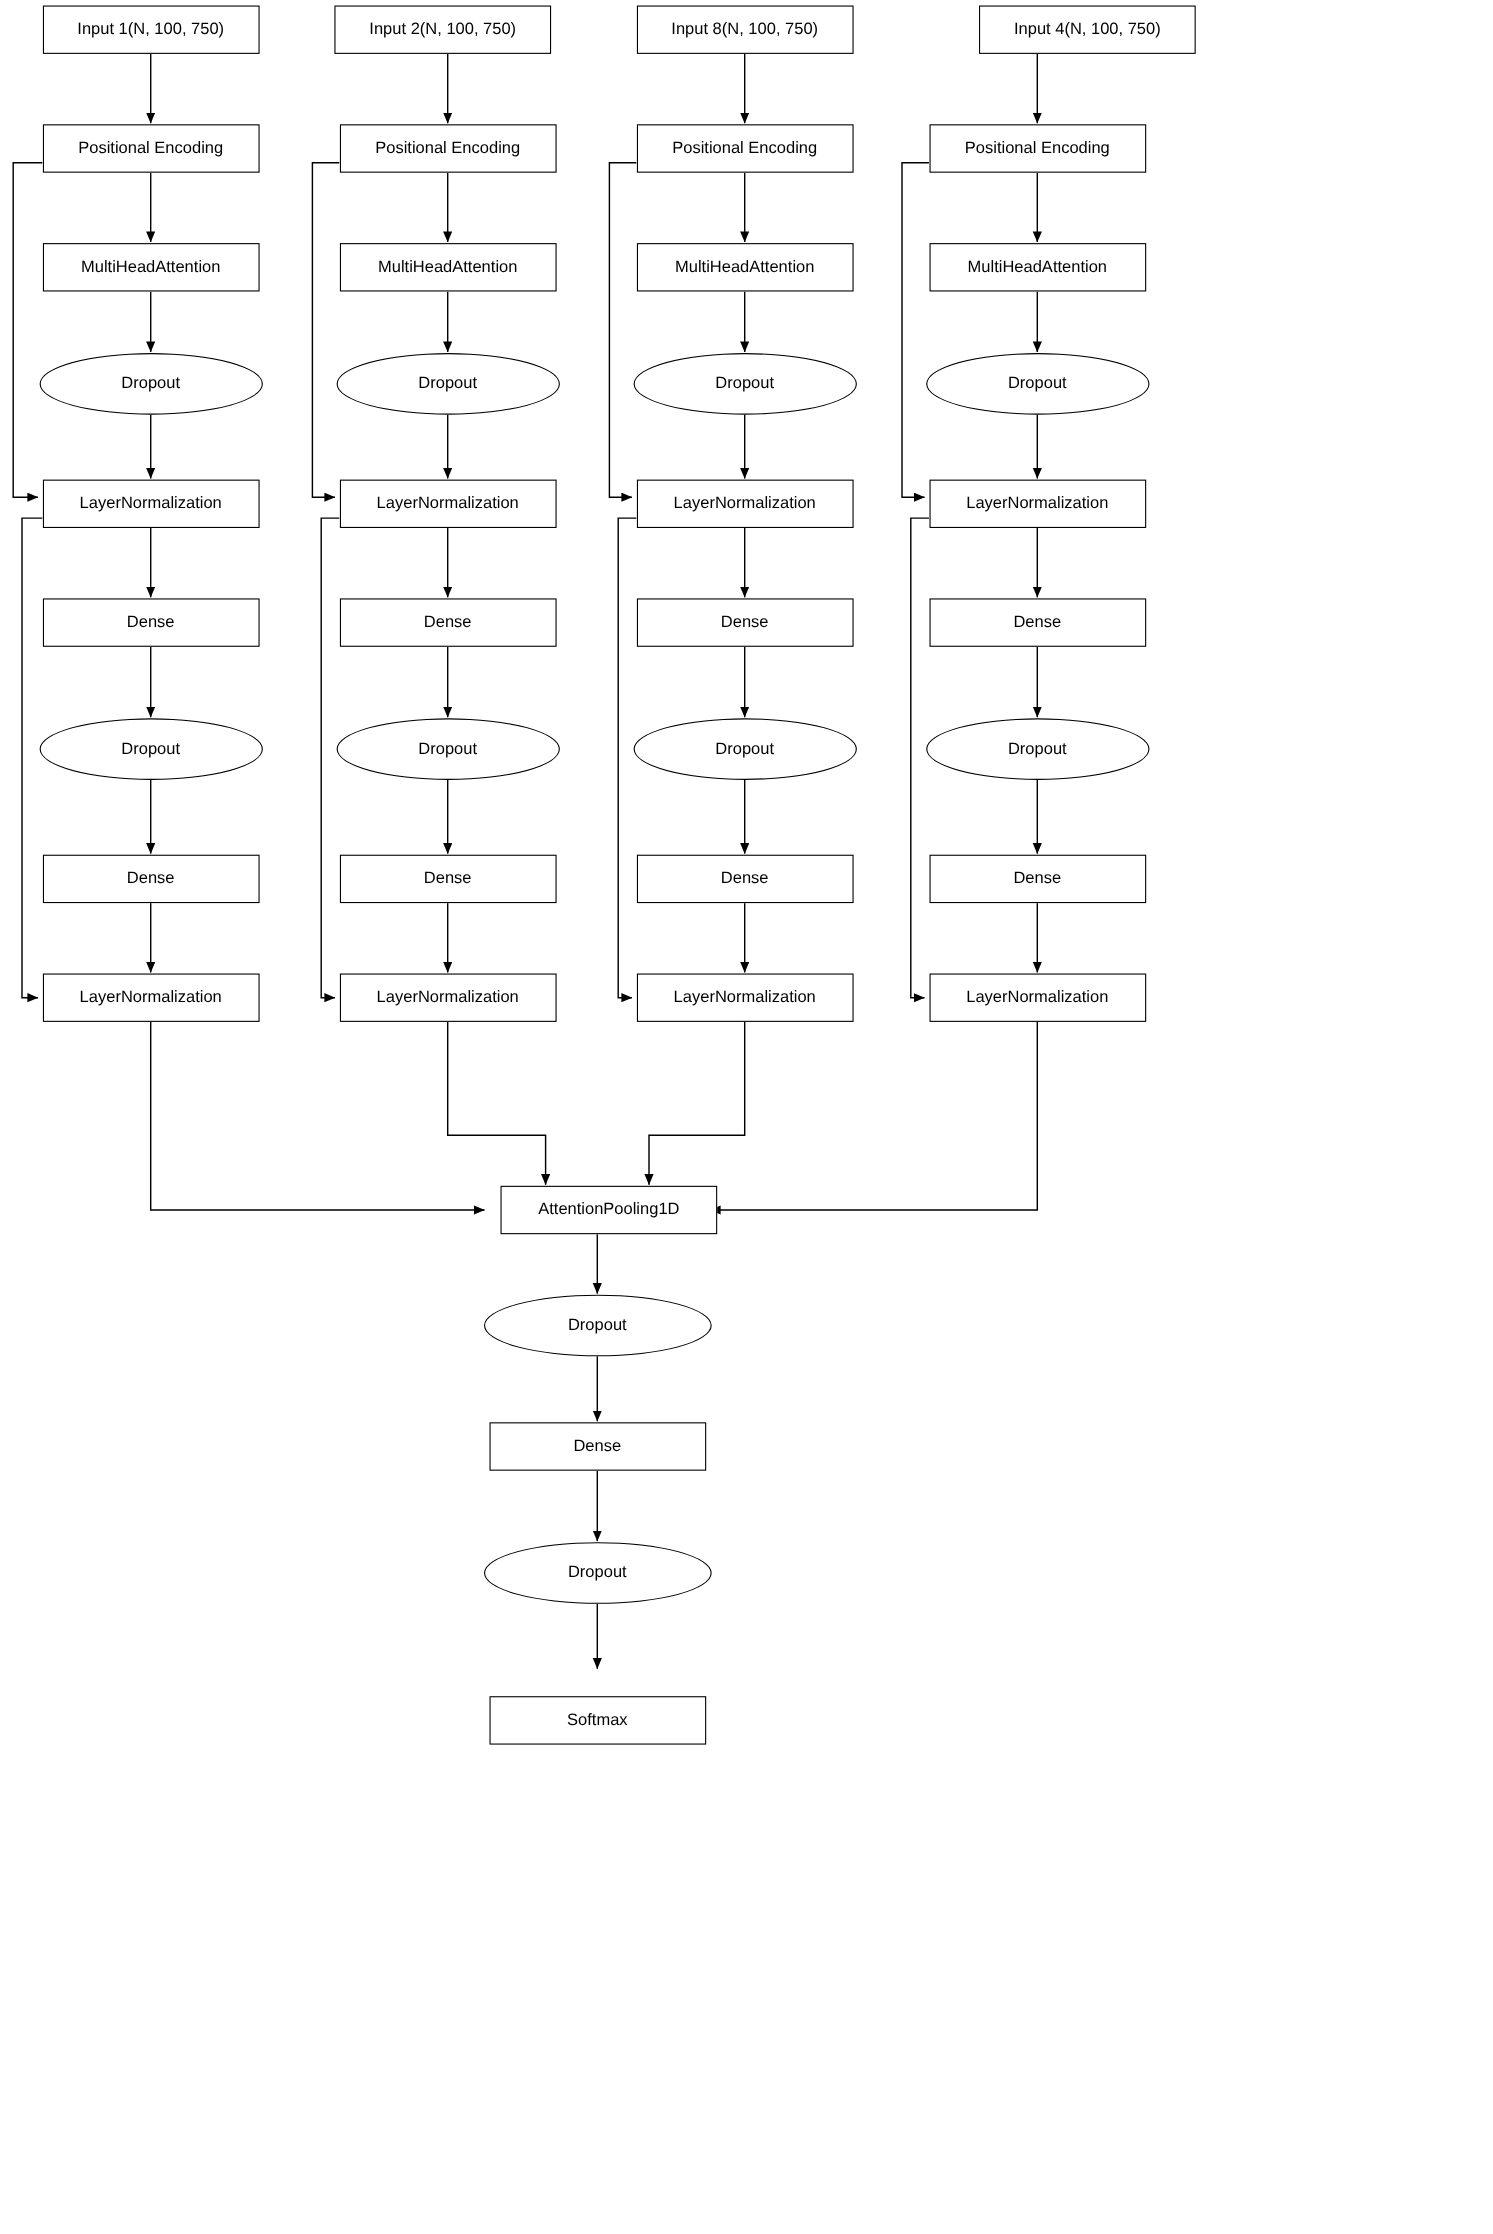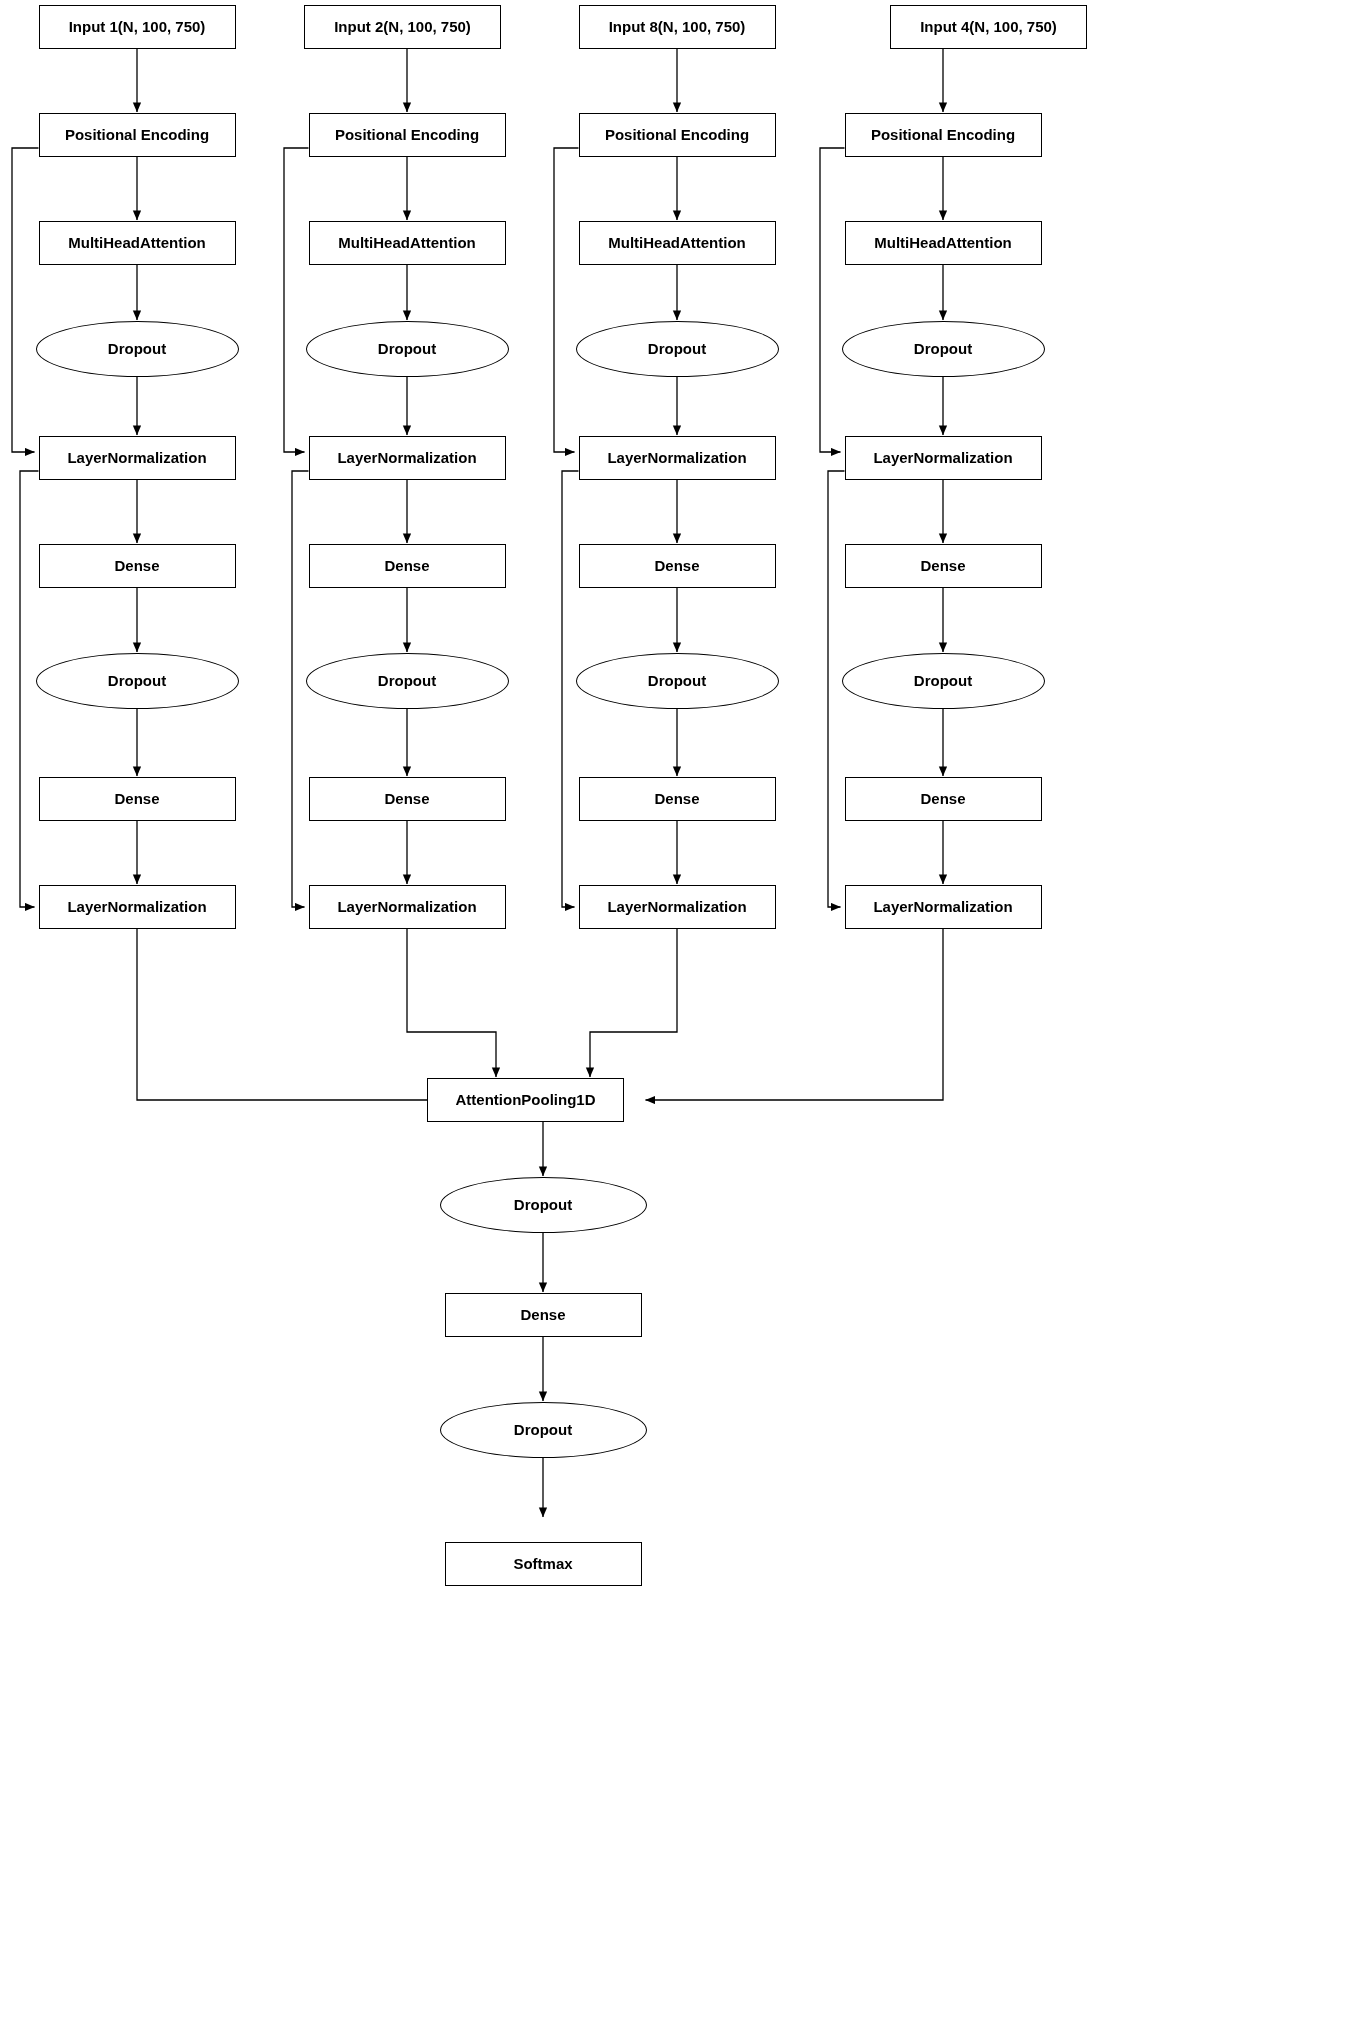--- a/index.html
+++ b/index.html
@@ -40,21 +40,20 @@
     border-radius:0;
   }
   .node.ellipse{
     border:1.3px solid #000000;
     border-radius:50%;
     align-items:center;
   }
   .node-label{
     pointer-events:none;
     display:block;
-    font-weight:bold;
   }
 </style>
 </head>
 <body>
 
 <div id="diagram-root">
 
   <svg id="wires" viewBox="0 0 1357 2031" xmlns="http://www.w3.org/2000/svg">
     <defs>
       <marker id="arrow" markerWidth="9" markerHeight="9" refX="7.4" refY="3.2" orient="auto" markerUnits="strokeWidth">
@@ -215,21 +214,21 @@
       </div>
       <div class="node ellipse" style="left: 841.5px; top: 653px; width: 203px; height: 56px;">
         <span class="node-label">Dropout</span>
       </div>
       <div class="node rect" style="left: 844.5px; top: 777px; width: 197px; height: 44px;">
         <span class="node-label">Dense</span>
       </div>
       <div class="node rect" style="left: 844.5px; top: 885px; width: 197px; height: 44px;">
         <span class="node-label">LayerNormalization</span>
       </div>
-      <div class="node rect" style="left: 427px; top: 1078px; width: 197px; height: 44px;">
+      <div class="node rect" style="left: 455px; top: 1078px; width: 197px; height: 44px;">
         <span class="node-label">AttentionPooling1D</span>
       </div>
       <div class="node ellipse" style="left: 439.5px; top: 1177px; width: 207px; height: 56px;">
         <span class="node-label">Dropout</span>
       </div>
       <div class="node rect" style="left: 444.5px; top: 1293px; width: 197px; height: 44px;">
         <span class="node-label">Dense</span>
       </div>
       <div class="node ellipse" style="left: 439.5px; top: 1402px; width: 207px; height: 56px;">
         <span class="node-label">Dropout</span>

